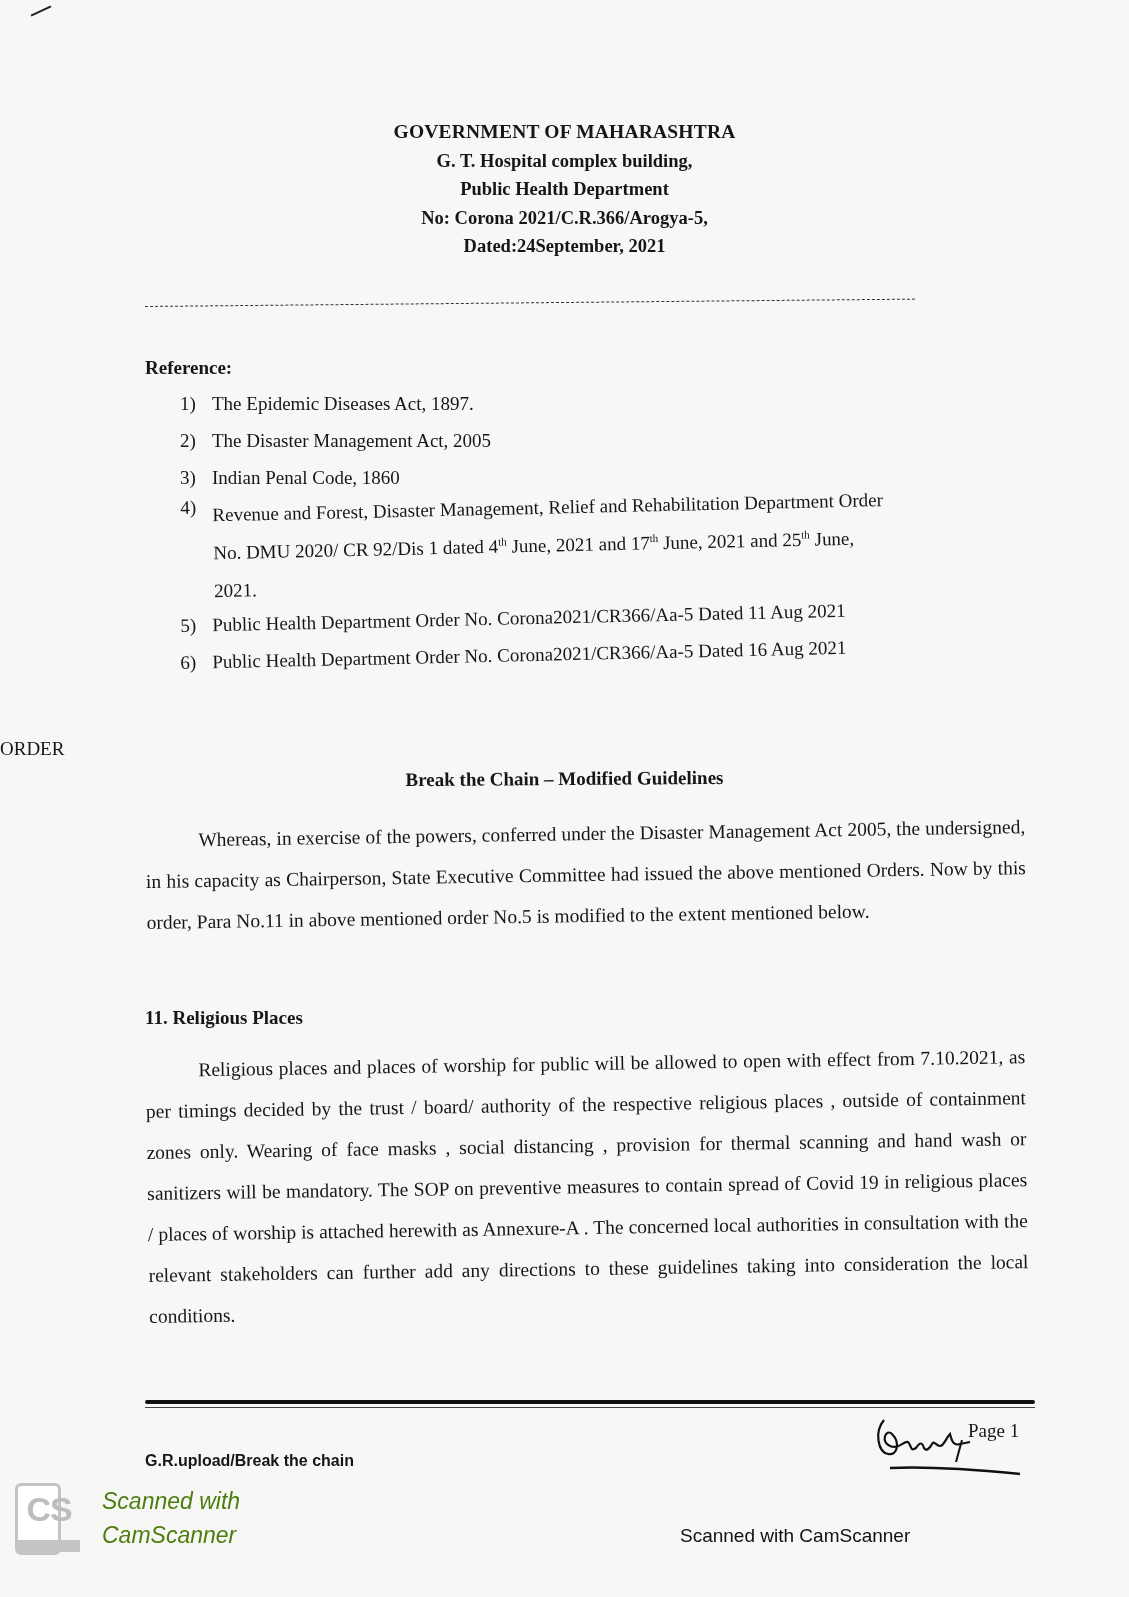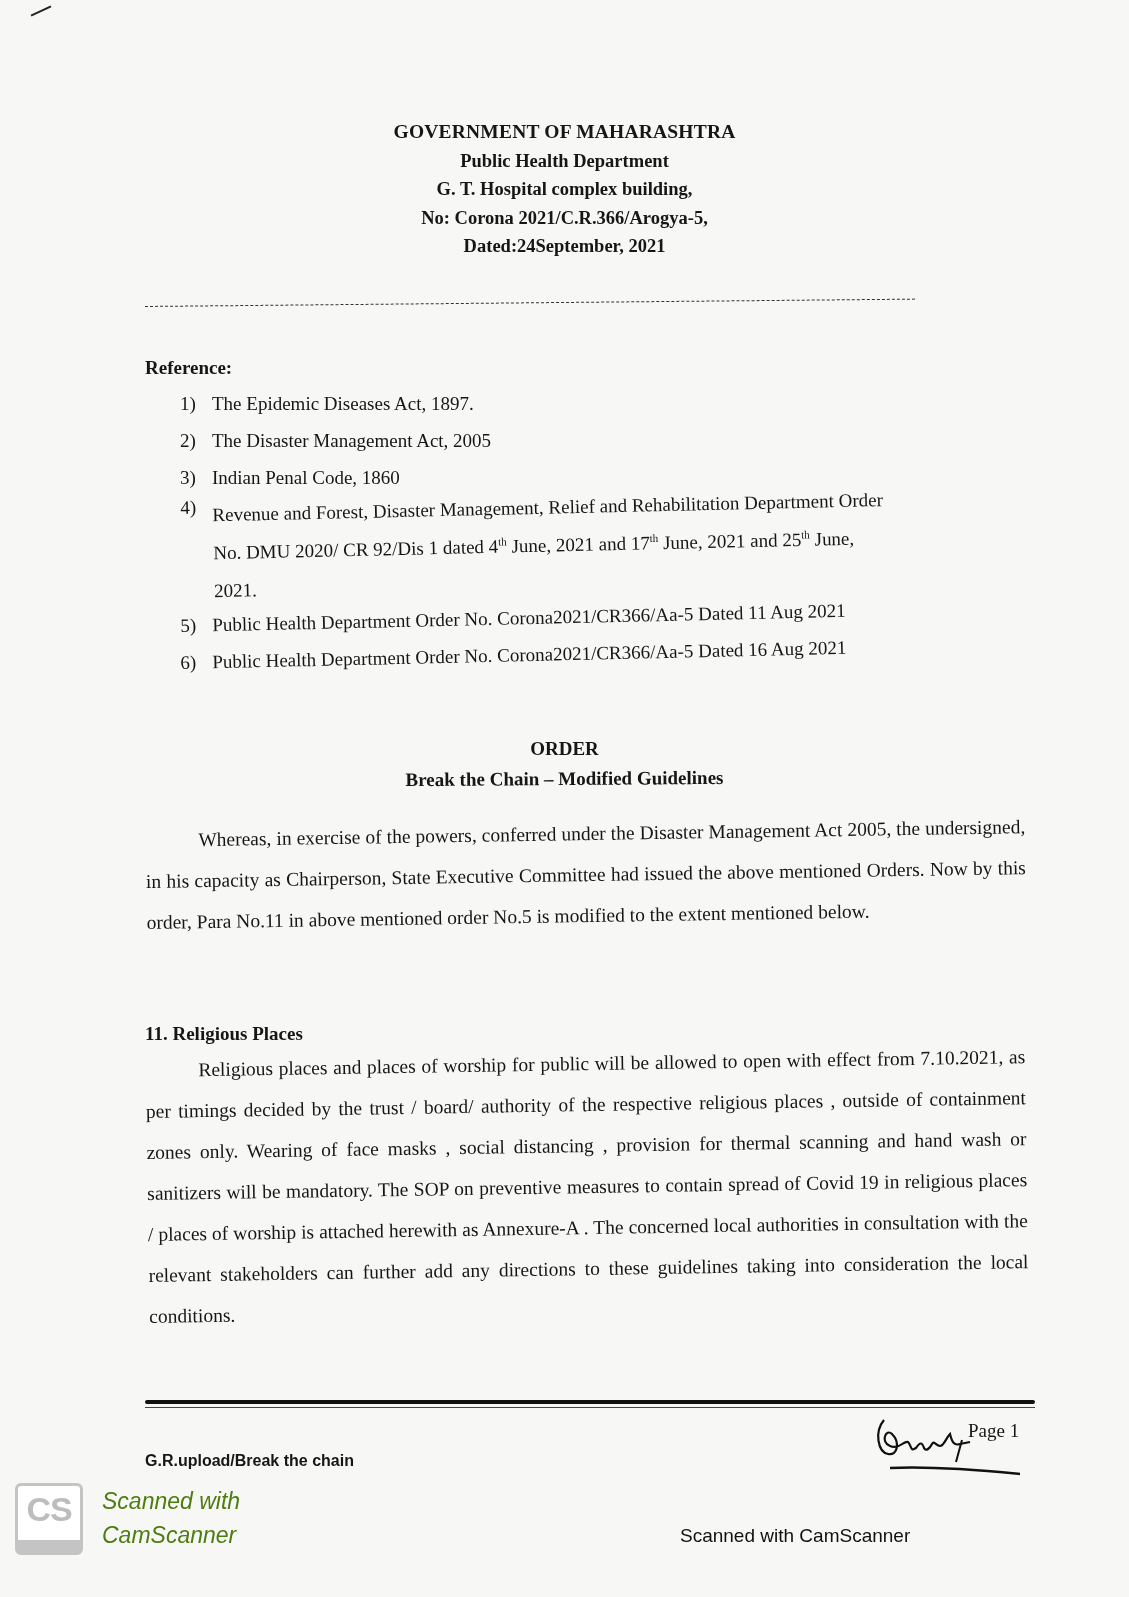--- a/index.html
+++ b/index.html
@@ -14,48 +14,48 @@
   .header { position:absolute; top:118px; left:0; width:1129px; text-align:center; font-weight:bold; }
   .header div { line-height:28.5px; font-size:18.5px; }
   .header .h1 { font-size:19.5px; letter-spacing:0.2px; }
   sup { font-size:11px; line-height:0; vertical-align:super; }
   .dashed { position:absolute; left:145px; top:306px; width:770px; border-top:1.5px dashed #333; transform:rotate(-0.55deg); transform-origin:left; }
   .ref-title { position:absolute; left:145px; top:357px; font-size:19px; font-weight:bold; }
   .ref-list { position:absolute; left:180px; top:393px; width:830px; font-size:19px; }
   .ref-item { display:flex; position:absolute; left:0; white-space:nowrap; }
   .ref-item .num { width:32px; }
   .ref-item .txt { display:inline-block; }
-  .order-title { position:absolute; top:738px; left:0; width:1129px; text-align:center; font-weight:bold; font-size:19px; }
+  .order-title { position:absolute; top:738px; left:0; width:1129px; text-align:left; font-weight:normal; font-size:19px; }
   .order-sub { position:absolute; top:768px; left:0; width:1129px; text-align:center; font-weight:bold; font-size:19px; transform:rotate(-0.4deg); }
   .para { position:absolute; left:145px; width:880px; font-size:19.5px; line-height:41px; text-align:justify; }
   .para p { margin:0; text-indent:53px; }
   .para1 { top:820px; transform:rotate(-0.9deg); transform-origin:left top; }
-  .section-head { position:absolute; left:145px; top:1007px; font-weight:bold; font-size:19px;margin-top:16px; }
+  .section-head { position:absolute; left:145px; top:1007px; font-weight:bold; font-size:19px; }
   .para2 { top:1050px; transform:rotate(-0.9deg); transform-origin:left top; }
   .footer-rule { position:absolute; left:145px; top:1400px; width:890px; height:4px; background:#111; border-radius:2px; }
   .footer-rule2 { position:absolute; left:145px; top:1407px; width:890px; height:1px; background:#444; }
   .footer-left { position:absolute; left:145px; top:1412px; font-family:"Liberation Sans", sans-serif; font-size:16px; font-weight:bold;margin-top:40px; }
   .footer-right { position:absolute; left:968px; top:1420px; font-size:19px; }
   .signature { position:absolute; left:870px; top:1412px; width:160px; height:70px; }
-  .cs-logo { position:absolute; left:15px; top:1483px; width:68px; height:72px; border:3px solid #c4c4c4; border-radius:6px; box-sizing:border-box; background:#fff; }
+  .cs-logo { position:absolute; left:15px; top:1483px; width:46px; height:72px; border:3px solid #c4c4c4; border-radius:6px; box-sizing:border-box; background:#fff; }
   .cs-logo .cs-text { position:absolute; left:0; top:4px; width:62px; text-align:center; font-family:"Liberation Sans", sans-serif; font-weight:bold; font-size:34px; color:#bdbdbd; letter-spacing:-1px; }
   .cs-logo .cs-bar { position:absolute; left:0; bottom:0; width:62px; height:12px; background:#c4c4c4; }
   .cs-scanned { position:absolute; left:102px; top:1484px; font-family:"Liberation Sans", sans-serif; color:#4d7c0f; font-size:23px; line-height:34px;font-style:italic; }
   .cs-bottom { position:absolute; left:680px; top:1525px; font-family:"Liberation Sans", sans-serif; font-size:19px; color:#111; }
 </style>
 </head>
 <body>
 
 <div class="page">
   <div class="mark-tl"></div>
 
   <div class="header">
     <div class="h1">GOVERNMENT OF MAHARASHTRA</div>
+    <div>G. T. Hospital complex building,</div>
     <div>Public Health Department</div>
-    <div>G. T. Hospital complex building,</div>
     <div>No: Corona 2021/C.R.366/Arogya-5,</div>
     <div>Dated:24September, 2021</div>
   </div>
 
   <div class="dashed"></div>
 
   <div class="ref-title">Reference:</div>
   <div class="ref-list">
     <div class="ref-item" style="top:0px">
       <span class="num">1)</span>

